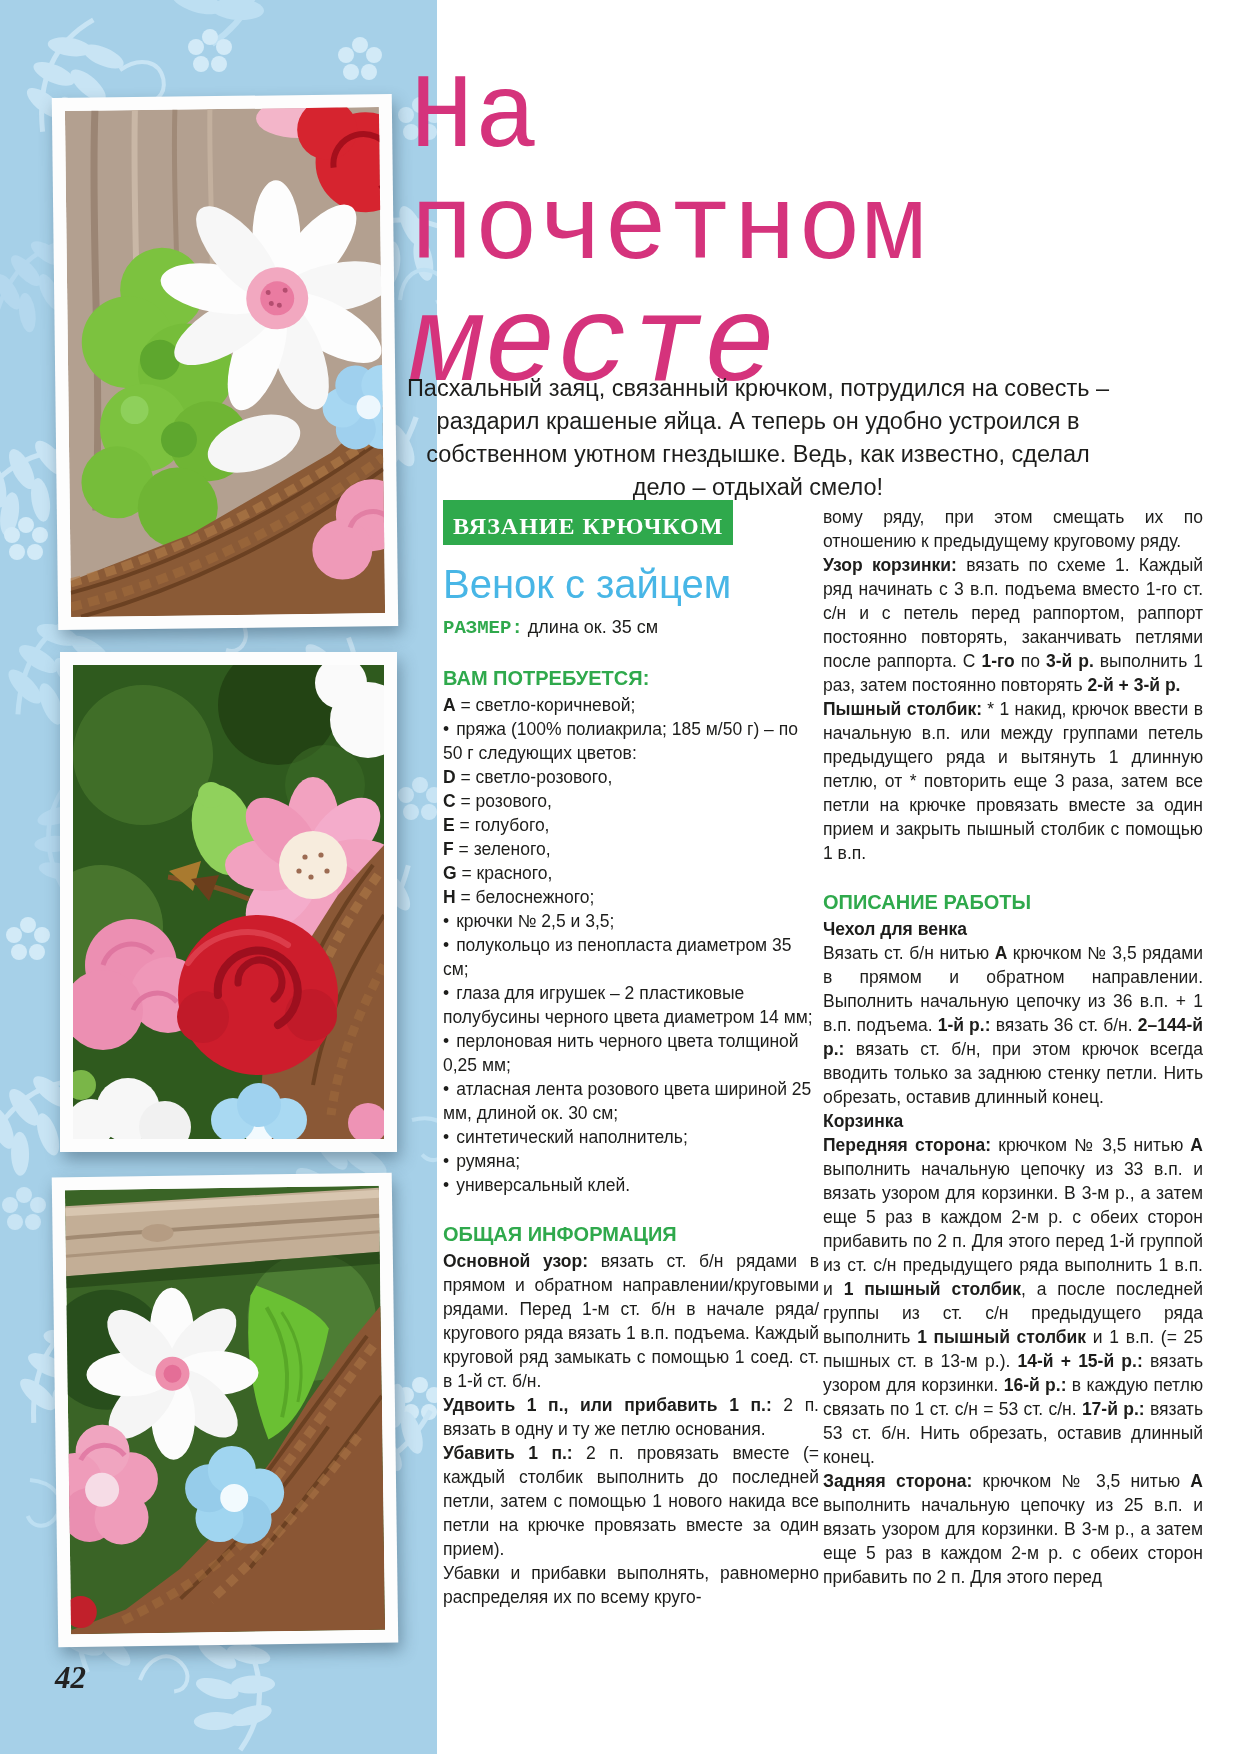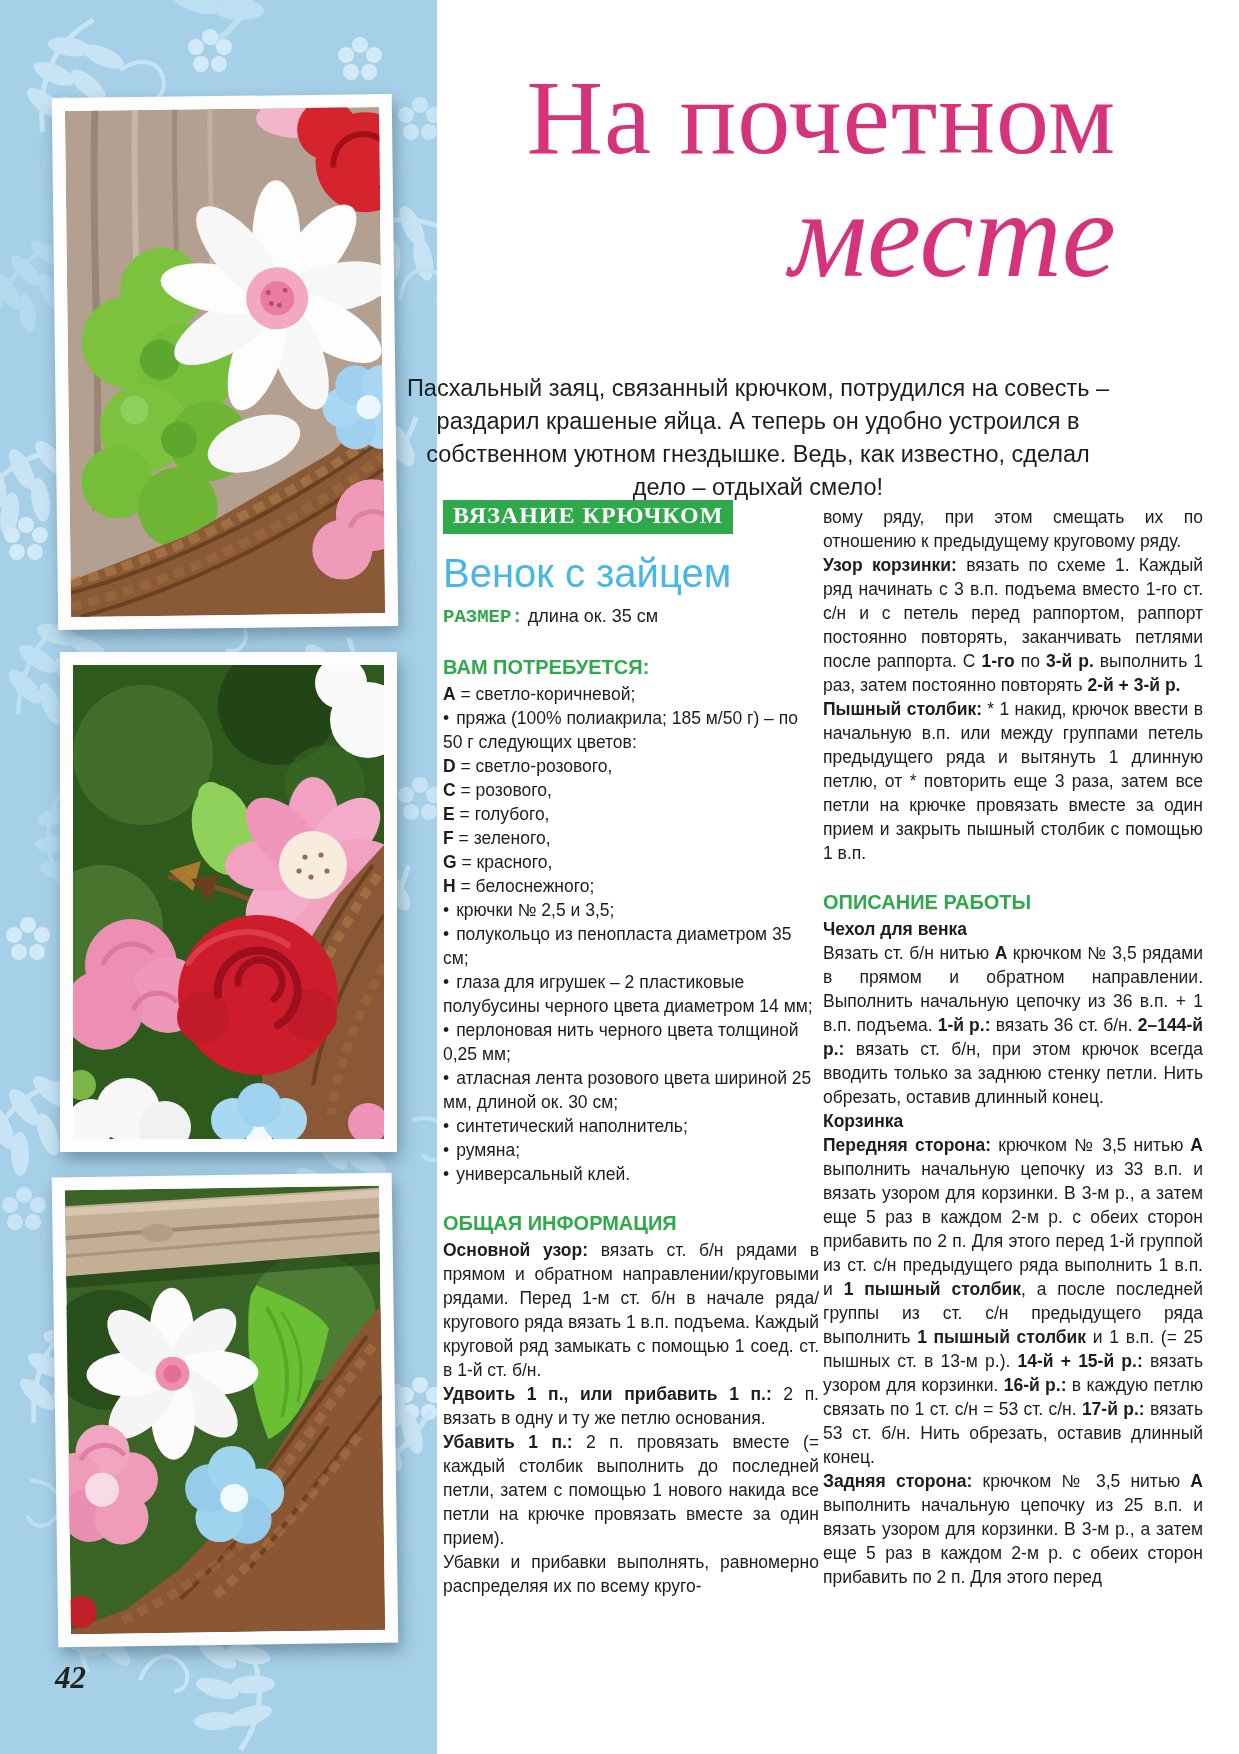--- a/index.html
+++ b/index.html
@@ -9,35 +9,35 @@
   .strip{position:absolute;left:0;top:0;width:437px;height:1754px;}
   .strip svg{display:block;}
   
   .photo{position:absolute;background:#fdfdfd;padding:13px;
          box-shadow:3px 8px 16px rgba(45,70,90,.45);}
   .photo svg{display:block;}
   #photo1{left:55px;top:96px;transform:rotate(-.7deg);}
   #photo2{left:60px;top:652px;}
   #photo3{left:55px;top:1175px;transform:rotate(-.8deg);}
   
-  .title{position:absolute;left:410px;top:62px;width:706px;text-align:right;
-         color:#d5337c;font-family:Liberation Serif, serif;}
+  .title{position:absolute;left:410px;top:62px;width:706px;text-align:left;
+         color:#d5337c;font-family:Liberation Mono, monospace;}
   .title .l1{font-size:106px;line-height:1.06;letter-spacing:1px;}
   .title .l2{font-size:122px;line-height:1.0;font-style:italic;margin-top:0px;}
   .intro{position:absolute;left:403px;top:372px;width:710px;text-align:center;
          font-size:23.5px;line-height:33px;}
   
   .col-mid{position:absolute;left:443px;top:500px;width:376px;
            font-size:17.5px;line-height:24px;}
   .col-right{position:absolute;left:823px;top:505px;width:380px;
            font-size:17.5px;line-height:24px;}
   .col-right p, .gen p{margin:0;text-align:justify;}
   .tag{display:inline-block;background:#2fa94c;color:#fff;
        font-family:"Liberation Serif",serif;font-weight:bold;font-size:24px;
-       line-height:1;padding:3px 10px 7px;letter-spacing:1px;}
+       line-height:1;padding:14px 10px 7px;letter-spacing:1px;}
   .art-title{color:#48b6e6;font-size:40px;line-height:46px;margin:16px 0 8px;font-weight:400;}
   .size{margin:0 0 26px;font-size:18px;}
   .h-green{color:#2fa94c;font-weight:bold;font-size:20px;margin:0 0 3px;}
   .mt{margin-top:25px;}
   .li{margin:0;}
   .li .dot{margin-right:7px;}
   .sub{font-weight:bold;}
   .pagenum{position:absolute;left:55px;top:1660px;font-family:"Liberation Serif",serif;
            font-style:italic;font-weight:bold;font-size:31px;color:#222;}
   b{font-weight:bold;}

